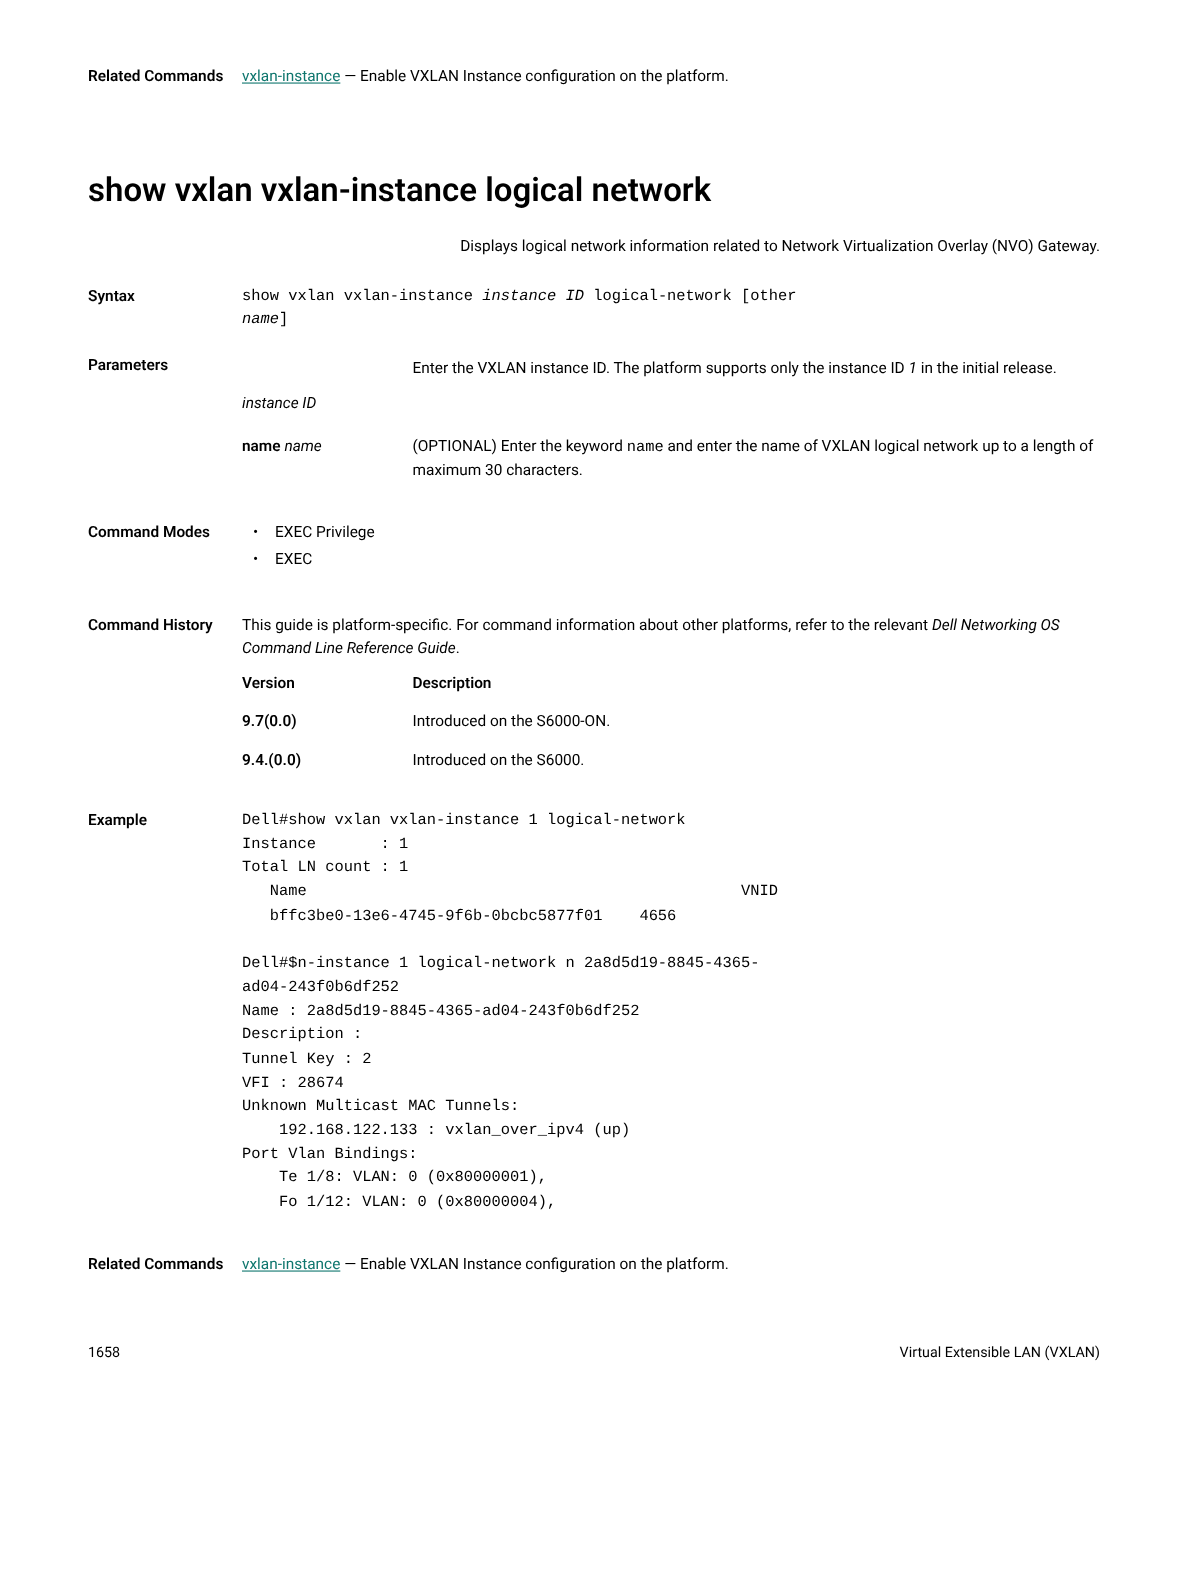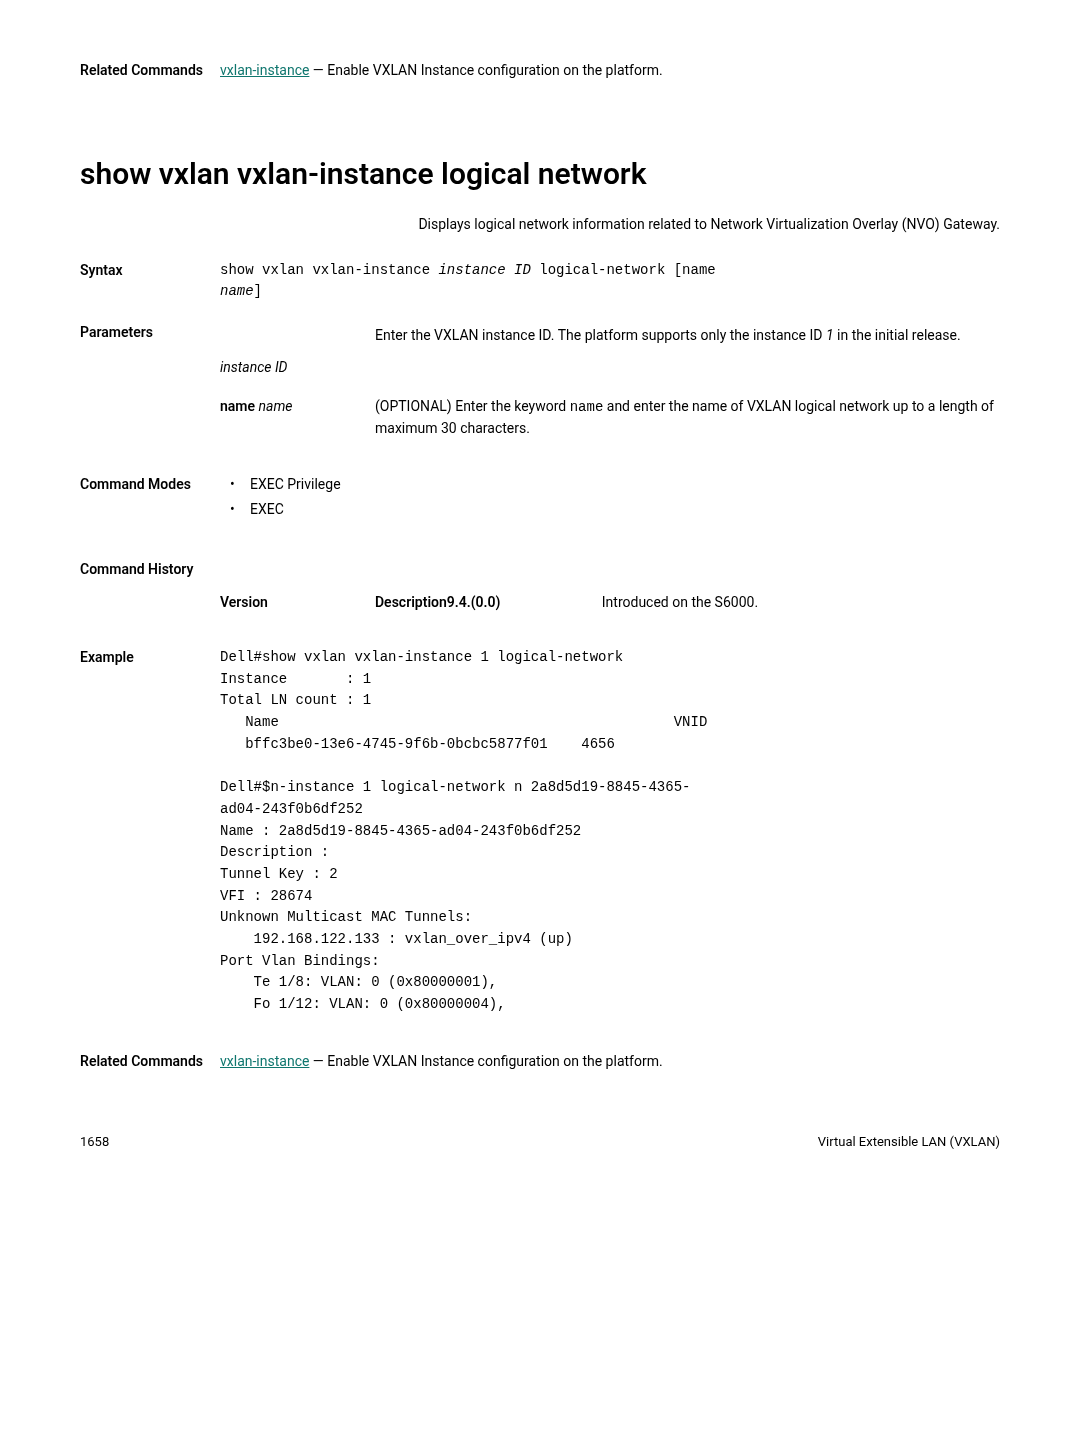--- a/index.html
+++ b/index.html
@@ -89,22 +89,22 @@
       margin-bottom: 4px;
     }
     .bullet-list li::before {
       content: '•';
       position: absolute;
       left: 0;
       top: 0;
     }
     .history-table {
       display: flex;
-      flex-direction: row;
-      margin-top: 33px;
+      flex-direction: column;
+      margin-top: 10px;
     }
     .history-row {
       display: flex;
       margin-bottom: 14px;
     }
     .history-version {
       width: 155px;
       flex-shrink: 0;
     }
     .history-desc {
@@ -139,21 +139,21 @@
 </div>
 
 <div class="spacer-large"></div>
 
 <h1>show vxlan vxlan-instance logical network</h1>
 
 <p class="section-intro">Displays logical network information related to Network Virtualization Overlay (NVO) Gateway.</p>
 
 <div class="row">
   <div class="label-col">Syntax</div>
-  <div class="content-col mono"><span>show vxlan vxlan-instance </span><span class="italic">instance ID</span><span> logical-network [name </span><br><span class="italic">name</span><span>]</span></div>
+  <div class="content-col mono"><span>show vxlan vxlan-instance </span><span class="italic">instance ID</span><span> logical-network [other </span><br><span class="italic">name</span><span>]</span></div>
 </div>
 
 <div class="spacer-small"></div>
 
 <div class="row">
   <div class="label-col">Parameters</div>
   <div class="content-col">
     <div class="param-table">
       <div class="param-row">
         <div class="param-name italic">instance ID</div>
@@ -177,24 +177,29 @@
       <li>EXEC</li>
     </ul>
   </div>
 </div>
 
 <div class="spacer-medium"></div>
 
 <div class="row">
   <div class="label-col">Command History</div>
   <div class="content-col">
+    <p><span>This guide is platform-specific. For command information about other platforms, refer to the relevant </span><span class="italic">Dell Networking OS Command Line Reference Guide</span><span>.</span></p>
     <div class="history-table">
       <div class="history-row">
         <div class="history-version bold">Version</div>
         <div class="history-desc bold">Description</div>
+      </div>
+      <div class="history-row">
+        <div class="history-version bold">9.7(0.0)</div>
+        <div class="history-desc">Introduced on the S6000-ON.</div>
       </div>
       <div class="history-row">
         <div class="history-version bold">9.4.(0.0)</div>
         <div class="history-desc">Introduced on the S6000.</div>
       </div>
     </div>
   </div>
 </div>
 
 <div class="spacer-small"></div>

